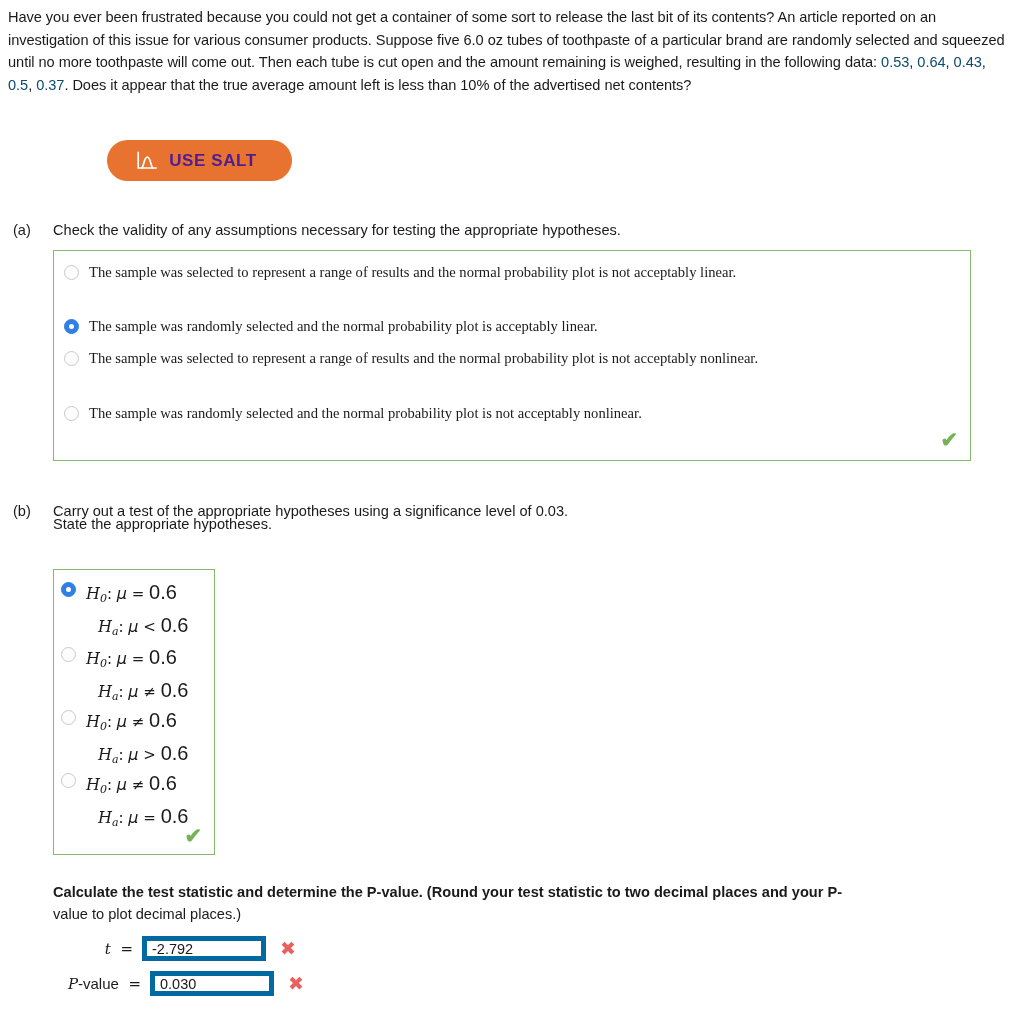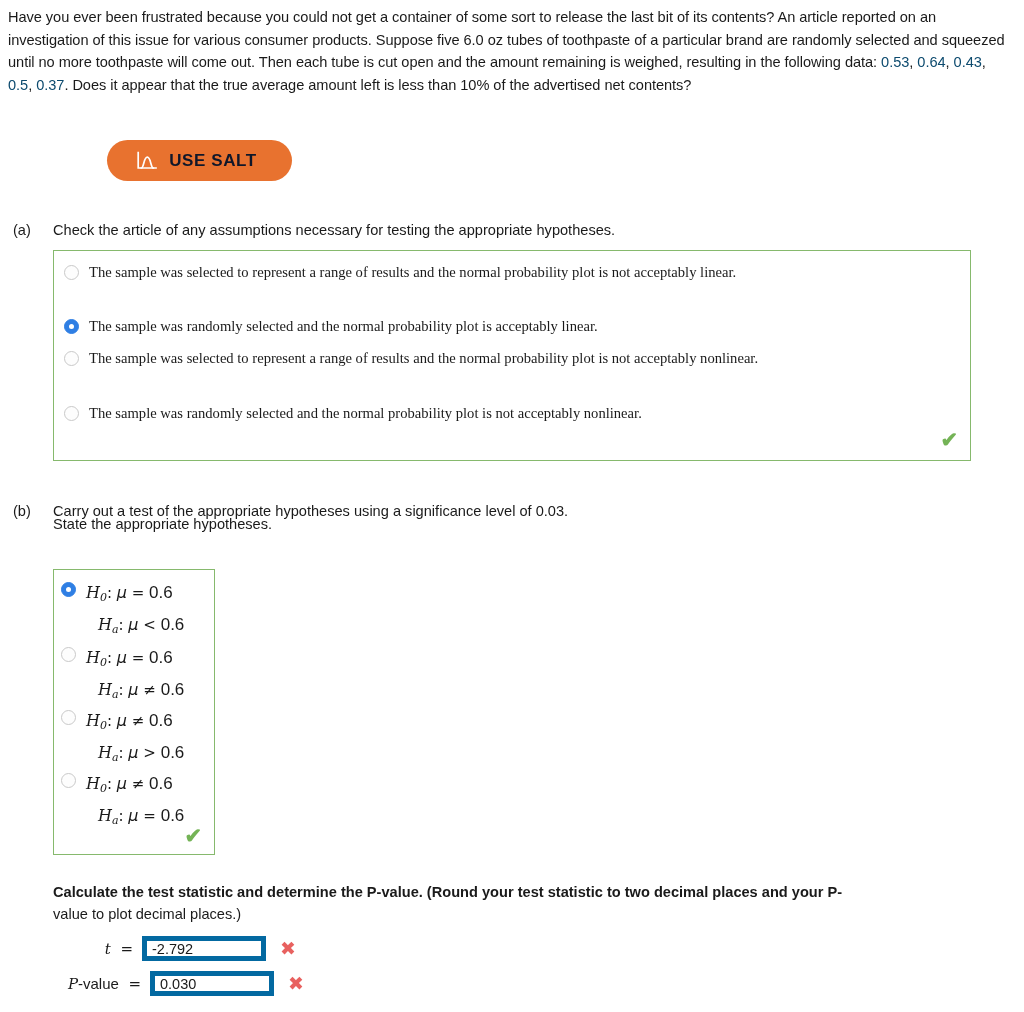--- a/index.html
+++ b/index.html
@@ -31,21 +31,21 @@
   
   .salt-btn {
     position: absolute;
     left: 107px;
     top: 140px;
     width: 185px;
     height: 41px;
     background: #e8722f;
     border: none;
     border-radius: 21px;
-    color: #0f172a;
+    color: #4c1d95;
     font-family: "Liberation Sans", sans-serif;
     font-size: 17px;
     font-weight: bold;
     letter-spacing: 0.6px;
     display: flex;
     align-items: center;
     justify-content: center;
     gap: 11px;
     cursor: pointer;
     padding: 0 6px 0 0;
@@ -127,21 +127,21 @@
     font-style: italic;
     font-size: 11px;
     vertical-align: -3px;
   }
   .mu {
     font-family: "DejaVu Sans", sans-serif;
     font-style: italic;
     font-size: 16px;
   }
   .mop { font-family: "DejaVu Sans", sans-serif; font-size: 15px; }
-  .mnum { font-family: "Liberation Sans", sans-serif; font-size: 17px; }
+  .mnum { font-family: "Liberation Sans", sans-serif; font-size: 20px; }
   .hyp-indent { padding-left: 12px; }
 
   
   .field-row { position: absolute; display: flex; align-items: center; }
   .field-label {
     width: 112px;
     text-align: right;
     padding-right: 9px;
     font-size: 15px;
     white-space: nowrap;
@@ -177,21 +177,21 @@
 
 <button class="salt-btn">
   <svg class="salt-icon" viewBox="0 0 22 20">
     <path d="M2.2 1.5 L2.2 17 L20 17" fill="none" stroke="#ffffff" stroke-width="1.7" stroke-linecap="square"></path>
     <path d="M5.2 17 C8 17 7.6 6.2 11.3 6.2 C15 6.2 14.6 17 17.4 17" fill="none" stroke="#ffffff" stroke-width="1.7" stroke-linecap="round"></path>
   </svg>
   <span>USE SALT</span>
 </button>
 
 <div class="part-label" style="left:13px; top:222px;">(a)</div>
-<div class="part-text" style="left:53px; top:222px;">Check the article of any assumptions necessary for testing the appropriate hypotheses.</div>
+<div class="part-text" style="left:53px; top:222px;">Check the validity of any assumptions necessary for testing the appropriate hypotheses.</div>
 
 <div class="answer-box" style="left:53px; top:250px; width:918px; height:211px;font-family:Liberation Serif, serif;">
 
   <div class="opt" style="left:10px; top:11px; width:870px;">
     <span class="radio"></span>
     <span class="opt-label">The sample was selected to represent a range of results and the normal probability plot is not acceptably linear.</span>
   </div>
 
   <div class="opt" style="left:10px; top:65px; width:870px;">
     <span class="radio sel"></span>

